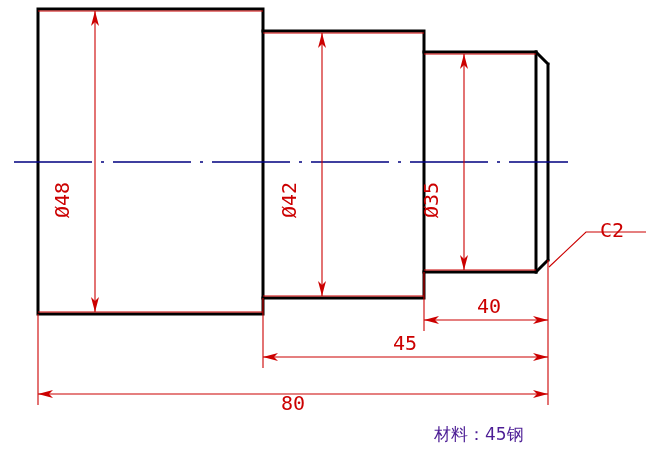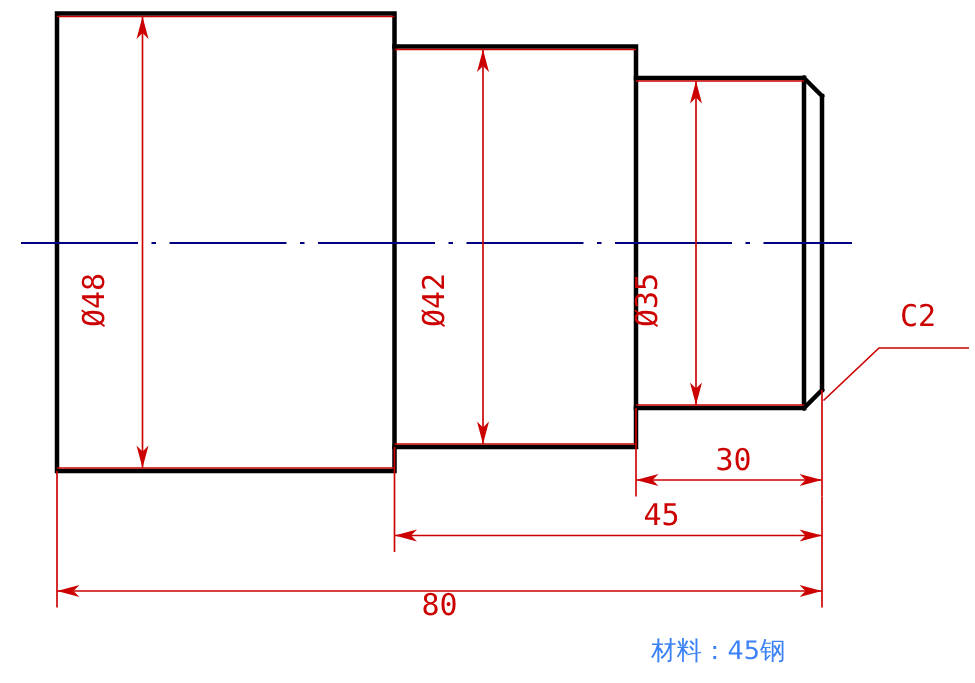--- a/index.html
+++ b/index.html
@@ -57,21 +57,21 @@
     white-space: nowrap;
     line-height: 1;
     user-select: none;
   }
   .dim-label-vert {
     transform-origin: left bottom;
     transform: rotate(-90deg);
   }
   .note-label-html {
     position: absolute;
-    color: #3b82f6;
+    color: #4c1d95;
     font-family: "DejaVu Sans", sans-serif;
     font-size: 17px;
     white-space: nowrap;
     line-height: 1;
     user-select: none;
   }
 </style>
 </head>
 <body>
 
@@ -147,23 +147,23 @@
     </g>
 
   </svg>
 
   <div class="dim-label-html dim-label-vert" style="left: 72px; top: 198px;">Ø48</div>
 
   <div class="dim-label-html dim-label-vert" style="left: 299px; top: 198px;">Ø42</div>
 
   <div class="dim-label-html dim-label-vert" style="left: 441px; top: 198px;">Ø35</div>
 
-  <div class="dim-label-html" style="left: 477px; top: 296px;">30</div>
+  <div class="dim-label-html" style="left: 477px; top: 296px;">40</div>
 
-  <div class="dim-label-html" style="left: 393px; top: 333px; margin-left: 36px;">45</div>
+  <div class="dim-label-html" style="left: 393px; top: 333px;">45</div>
 
   <div class="dim-label-html" style="left: 281px; top: 370px; margin-top: 23px;">80</div>
 
-  <div class="dim-label-html" style="left: 600px; top: 200px;">C2</div>
+  <div class="dim-label-html" style="left: 600px; top: 220px;">C2</div>
 
   <div class="note-label-html" style="left: 434px; top: 426px;">材料：45钢</div>
 
 </div>
 
 </body></html>

